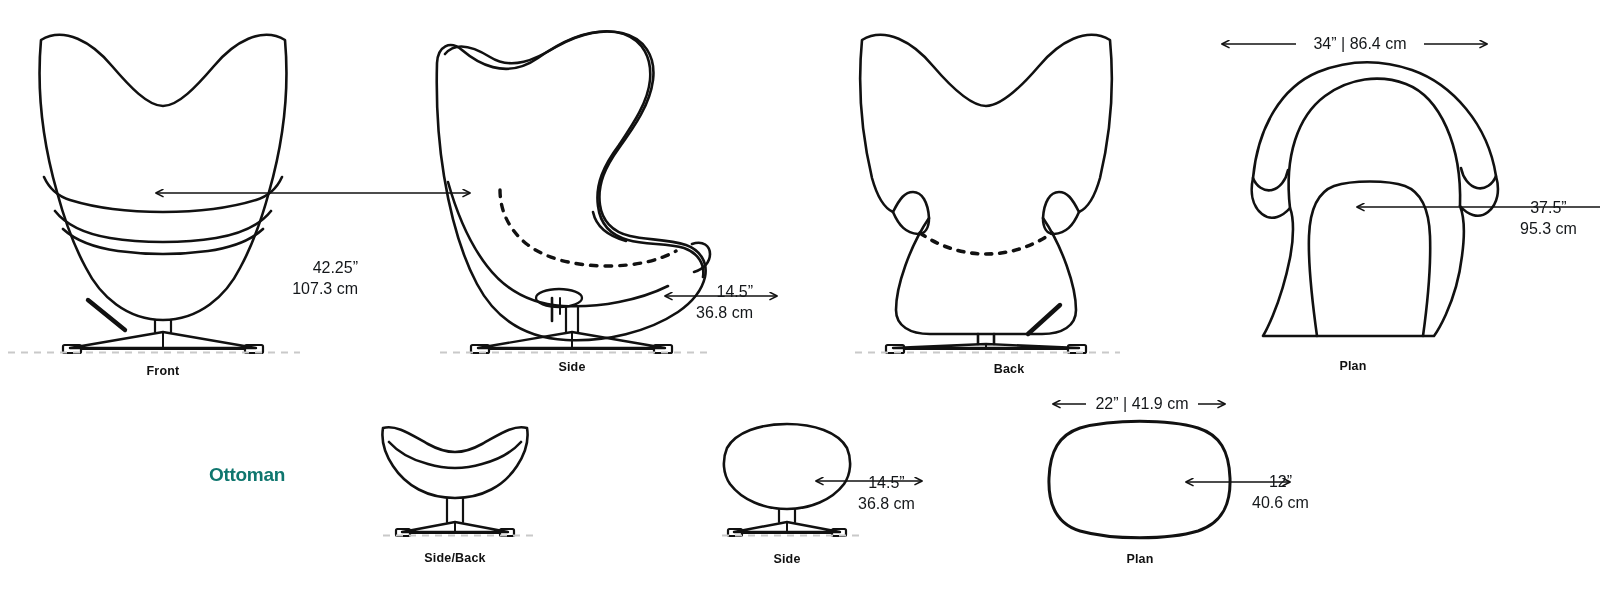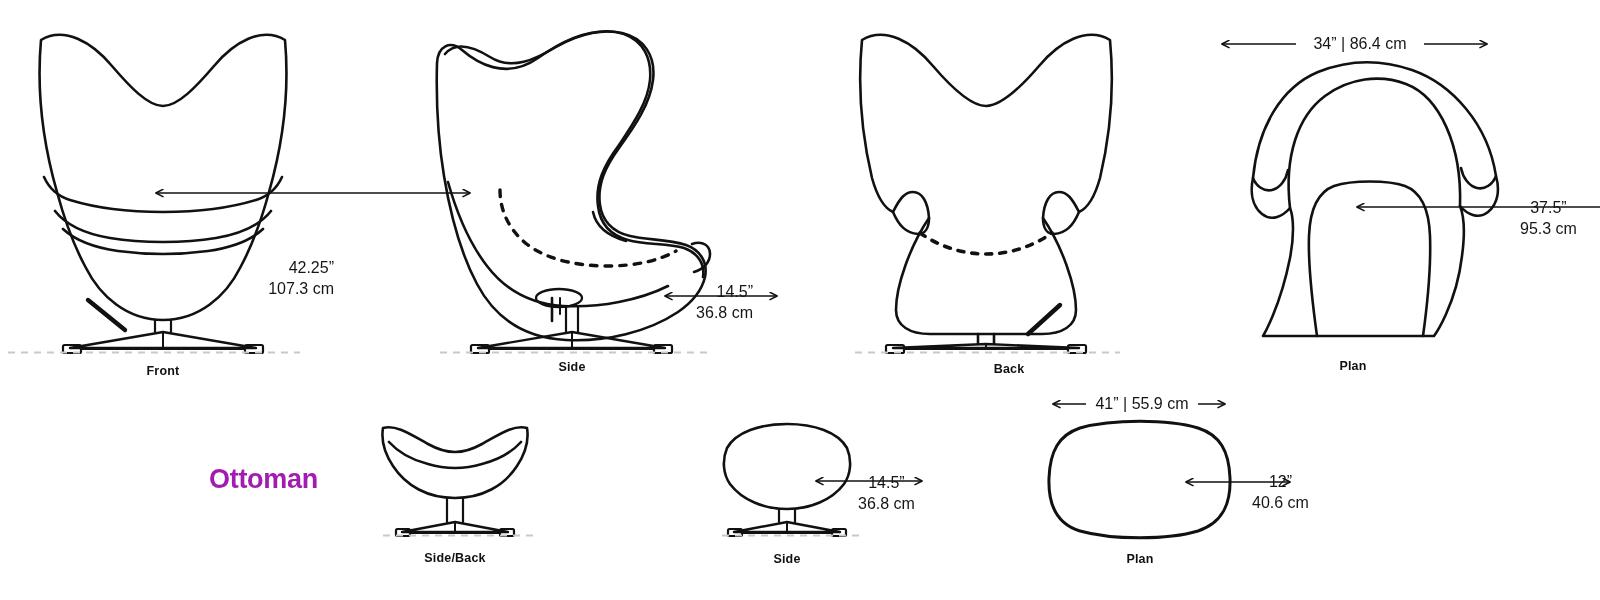--- a/index.html
+++ b/index.html
@@ -46,23 +46,23 @@
     color: #14171a;
     line-height: 21px;
     white-space: nowrap;
   }
   .dimtext.right-align { text-align: right; transform: translateX(-100%); }
   .dimtext.left-align  { text-align: center; }
   .dimtext.center-align { text-align: left; transform: translateX(-50%); }
   .section-title {
     position: absolute;
     font-family: "Liberation Sans", sans-serif;
-    font-size: 27px;
+    font-size: 19px;
     font-weight: 700;
-    color: #a21caf;
+    color: #0f766e;
     letter-spacing: -0.3px;
     white-space: nowrap;
   }
 </style>
 </head>
 <body>
 
 <div id="sheet">
 
   <svg class="drawing" viewBox="0 0 1600 600">
@@ -318,21 +318,21 @@
     <g>
       <line x1="1238" y1="430" x2="1238" y2="534" stroke="#111111" stroke-width="1.7" marker-start="url(#arrTail)" marker-end="url(#arrHead)" transform="rotate(90 1238 482)"></line>
     </g>
   </svg>
 
   <div class="lbl" style="left:163px; top:364px;">Front</div>
   <div class="lbl" style="left:572px; top:360px;">Side</div>
   <div class="lbl" style="left:986px; top:362px;margin-left:23px;">Back</div>
   <div class="lbl" style="left:1353px; top:359px;">Plan</div>
 
-  <div class="dimtext right-align" style="left:334px; top:257px;">
+  <div class="dimtext right-align" style="left:358px; top:257px;">
     <div>42.25”</div>
     <div>107.3 cm</div>
   </div>
 
   <div class="dimtext right-align" style="left:753px; top:281px;">
     <div>14.5”</div>
     <div>36.8 cm</div>
   </div>
 
   <div class="dimtext center-align" style="left:1360px; top:33px;">34” | 86.4 cm</div>
@@ -346,20 +346,20 @@
 
   <div class="lbl" style="left:455px; top:551px;">Side/Back</div>
   <div class="lbl" style="left:787px; top:552px;">Side</div>
   <div class="lbl" style="left:1140px; top:552px;">Plan</div>
 
   <div class="dimtext left-align" style="left:858px; top:472px;">
     <div>14.5”</div>
     <div>36.8 cm</div>
   </div>
 
-  <div class="dimtext center-align" style="left:1142px; top:393px;">41” | 55.9 cm</div>
+  <div class="dimtext center-align" style="left:1142px; top:393px;">22” | 41.9 cm</div>
 
   <div class="dimtext left-align" style="left:1252px; top:471px;">
     <div>12”</div>
     <div>40.6 cm</div>
   </div>
 
 </div>
 
 </body></html>

